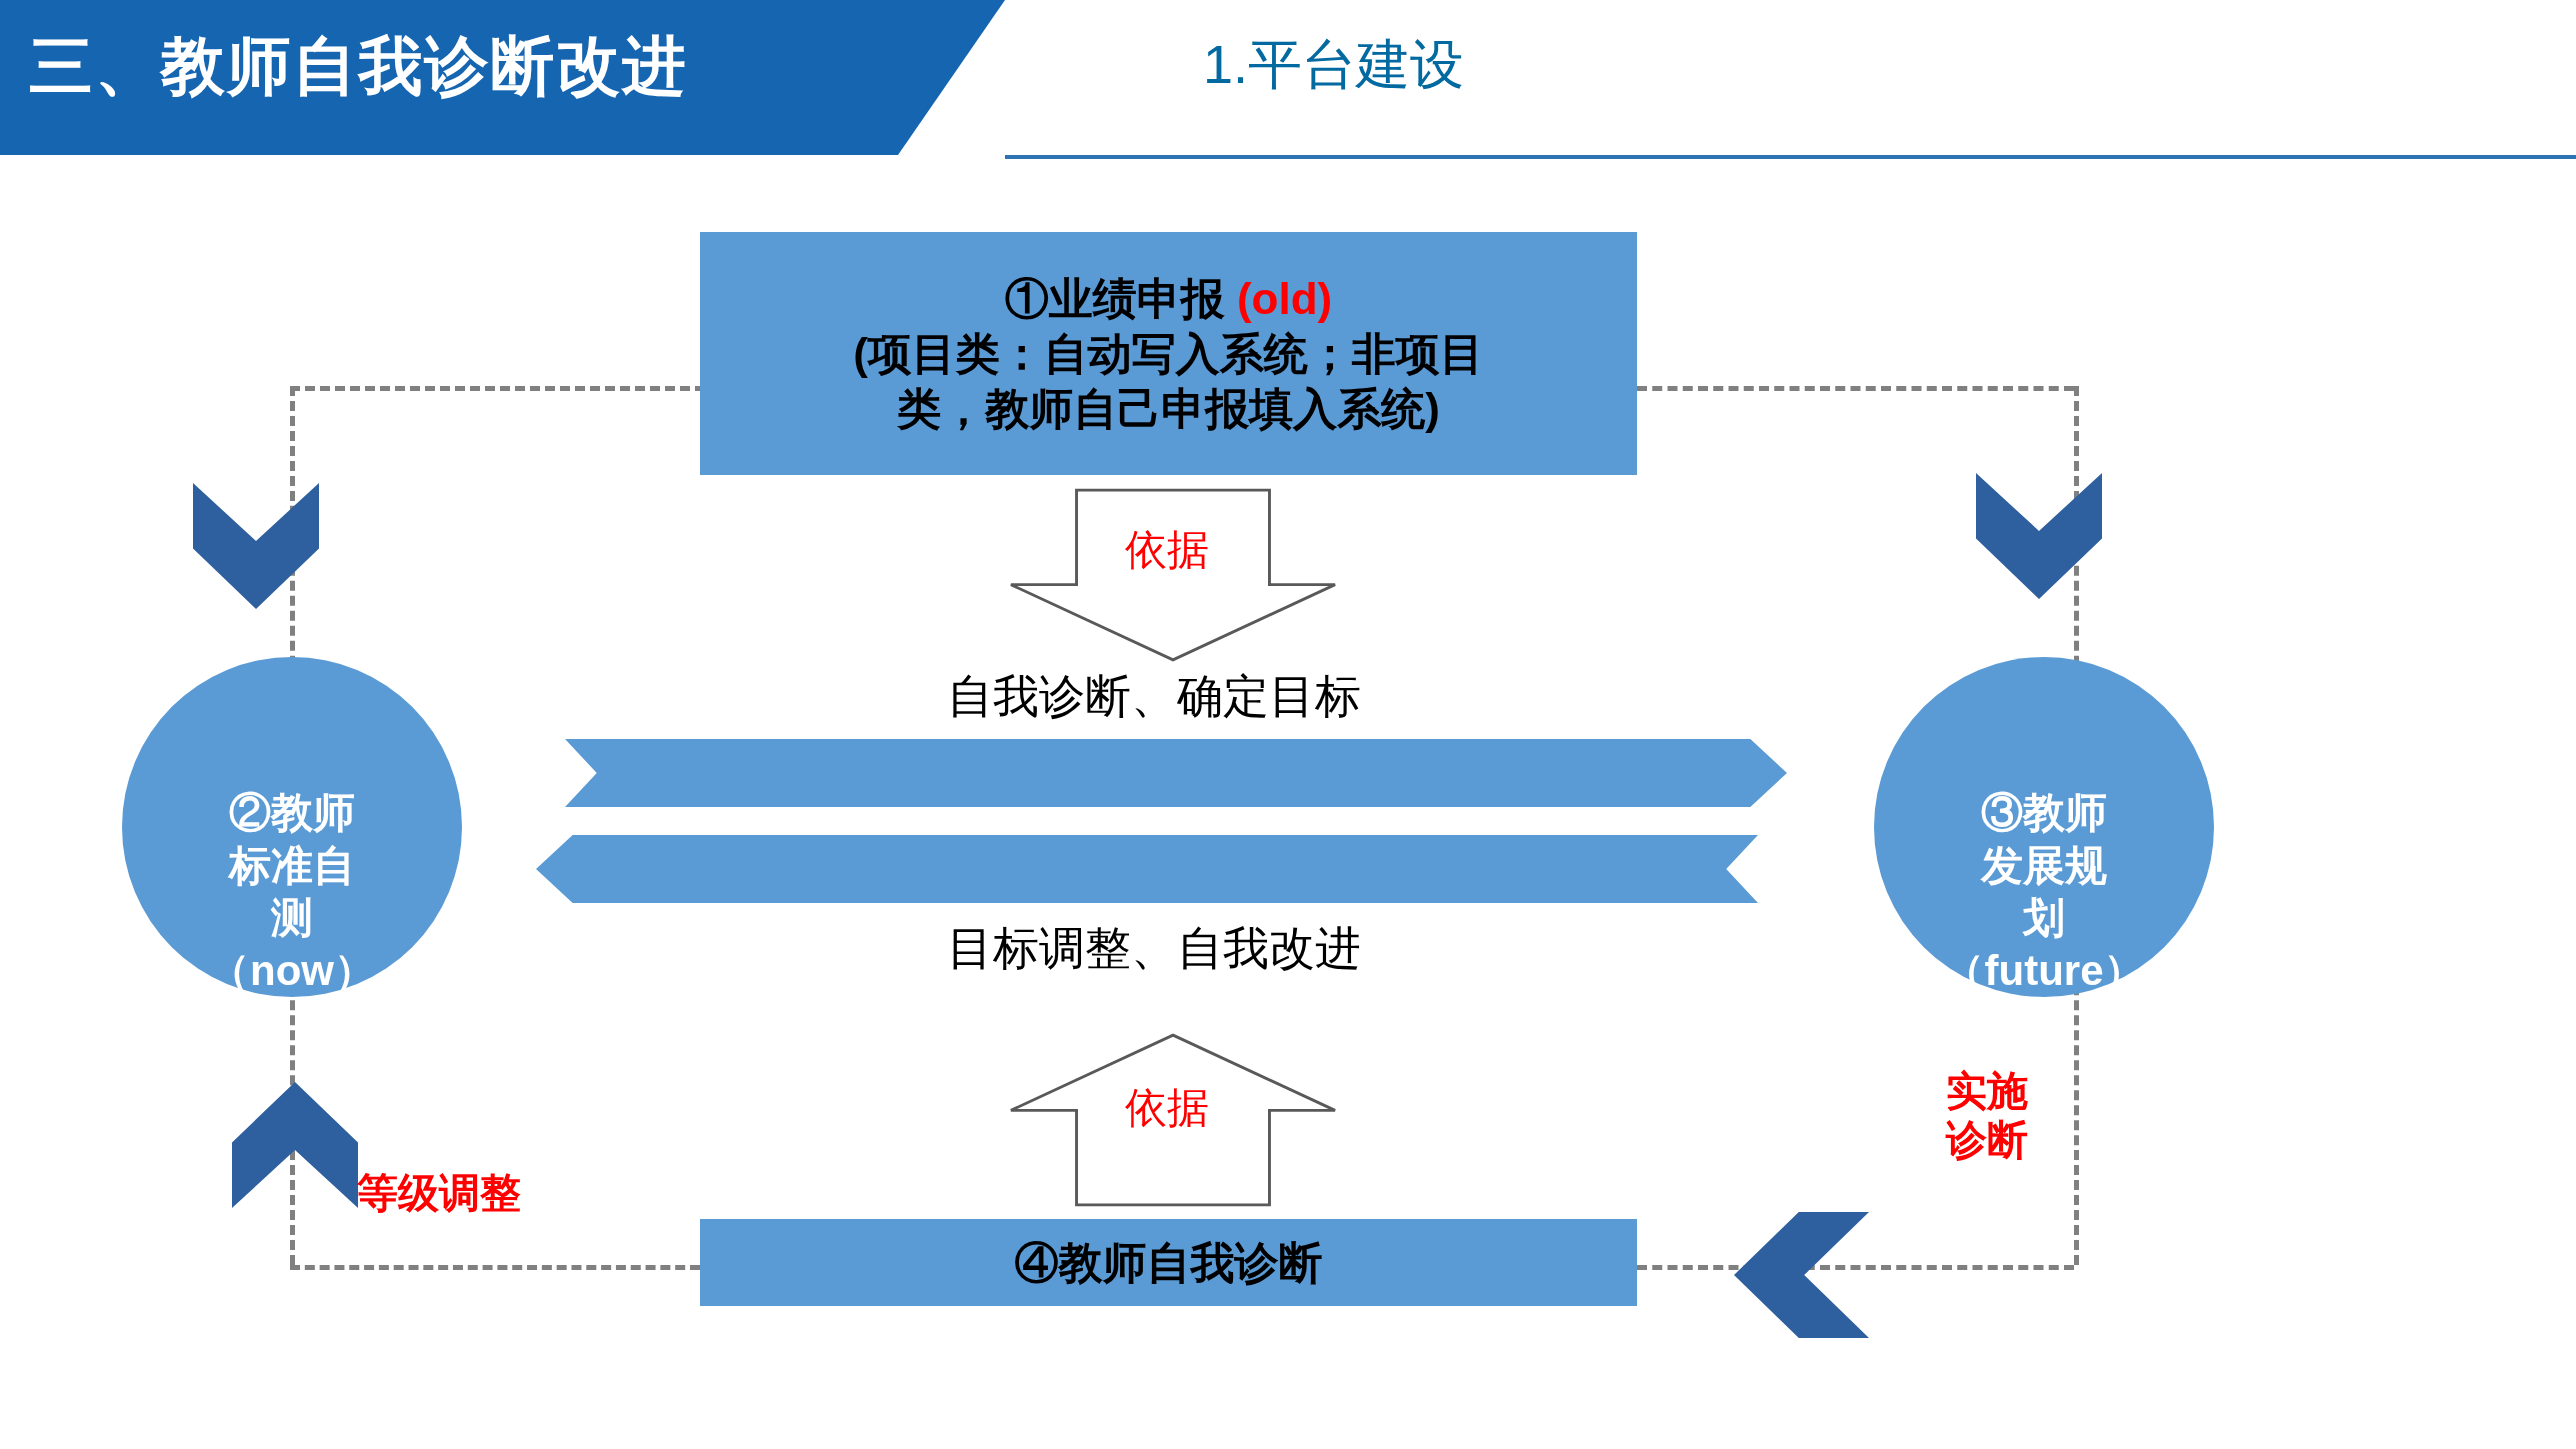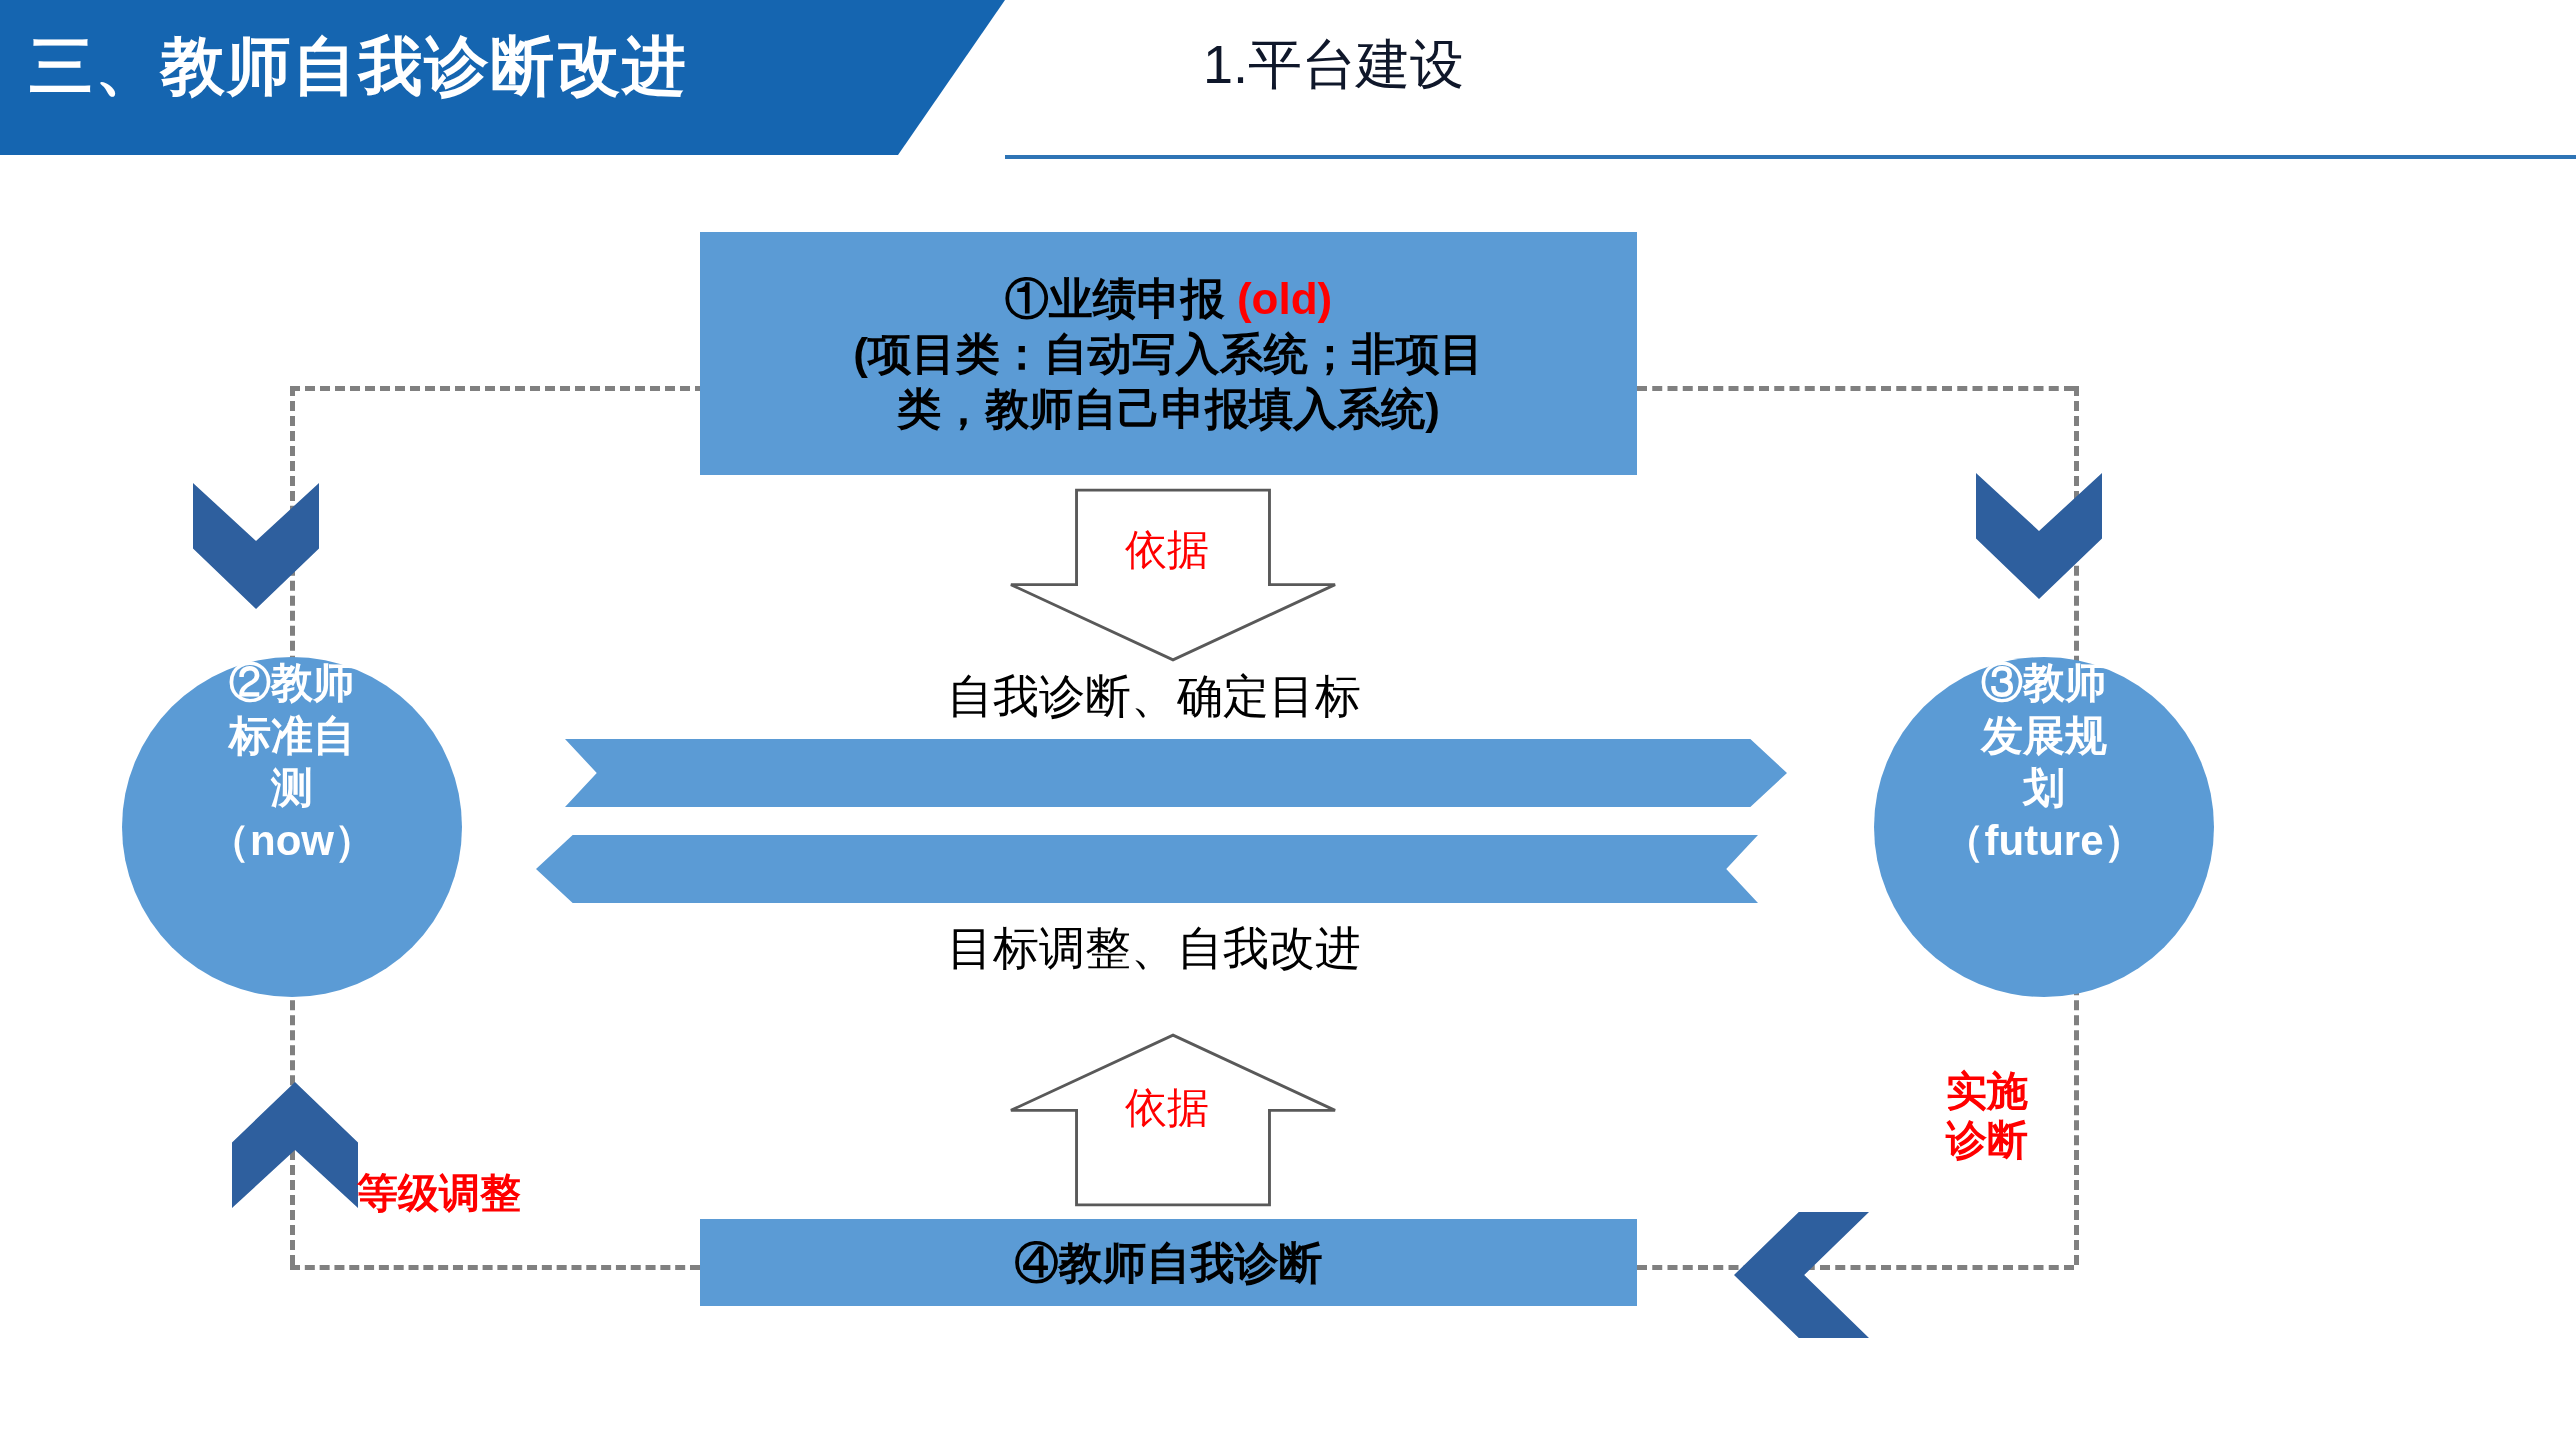--- a/index.html
+++ b/index.html
@@ -37,21 +37,21 @@
     font-weight: bold;
     color: #ffffff;
     letter-spacing: 1.9px;
     white-space: nowrap;
   }
   .header-sub {
     position: absolute;
     left: 1203px;
     top: 29px;
     font-size: 54px;
-    color: #0f172a;
+    color: #0369a1;
     white-space: nowrap;
   }
   .header-rule {
     position: absolute;
     left: 1005px;
     top: 155px;
     width: 1571px;
     height: 3.9px;
     background: #2e74b5;
   }
@@ -100,21 +100,21 @@
     font-size: 44px;
   }
 
   
   .circle {
     position: absolute;
     border-radius: 50%;
     background: #5b9bd5;
     color: #ffffff;
     display: flex;
-    align-items: flex-start;
+    align-items: flex-end;
     justify-content: center;
     text-align: center;
     font-weight: bold;
     font-size: 42px;
     line-height: 1.25;
   }
   #circle-left {
     left: 122px;
     top: 657px;
     width: 340px;

